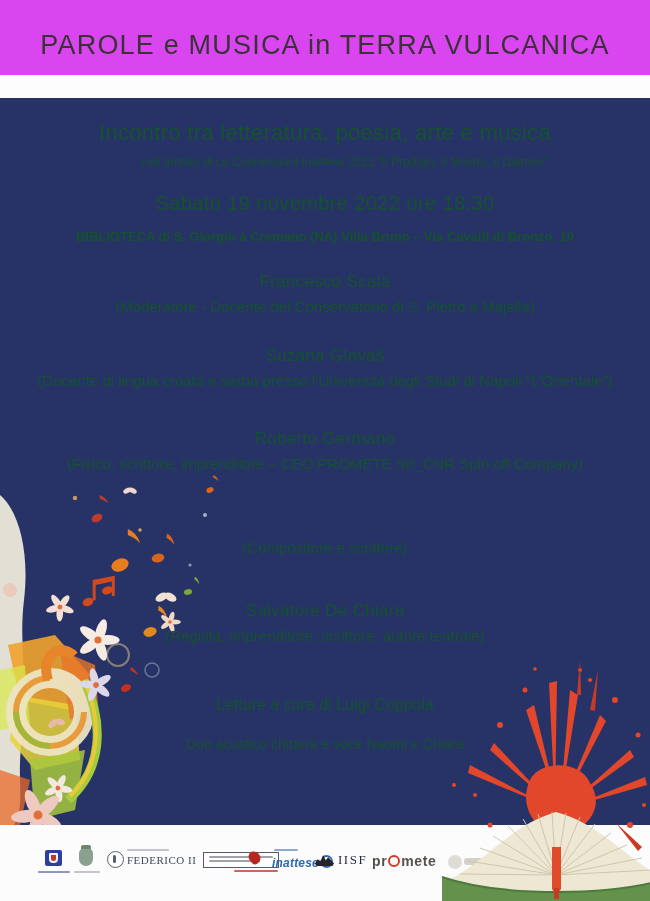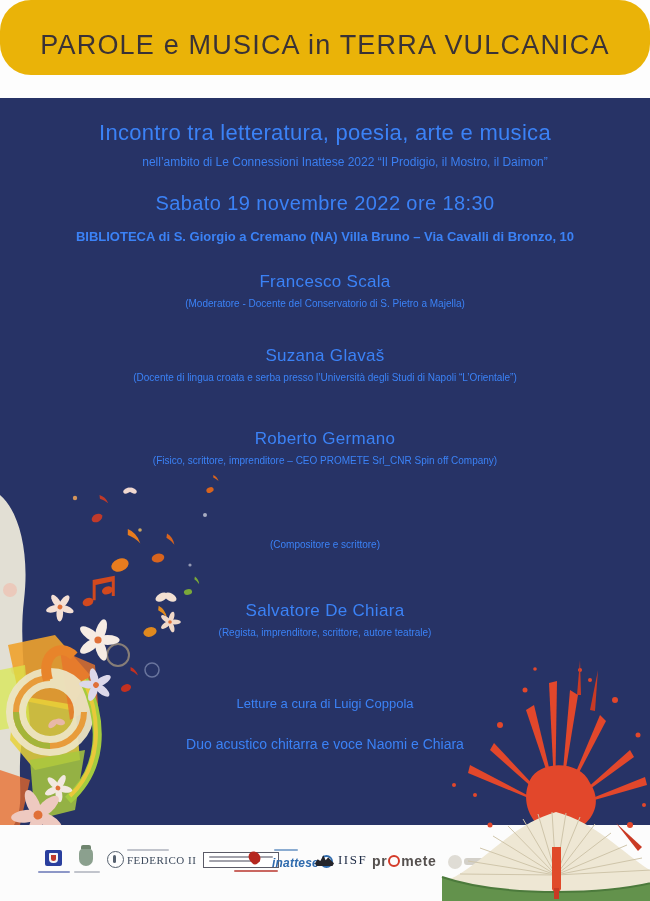--- a/index.html
+++ b/index.html
@@ -1,40 +1,40 @@
 <!DOCTYPE html>
 <html><head>
 <meta charset="utf-8">
 <style>
   html,body{margin:0;padding:0;background:#ffffff;}
   .poster{
     position:relative;width:650px;height:901px;overflow:hidden;
     background:#fdfdfd;font-family:"Liberation Sans",sans-serif;
   }
   
-  .top-band{position:absolute;left:0;top:0;width:650px;height:75px;background:#eab308;border-radius:31px;}
+  .top-band{position:absolute;left:0;top:0;width:650px;height:75px;background:#d946ef;}
   .main-title{
     position:absolute;left:0;right:0;top:30px;text-align:center;
     font-size:27px;letter-spacing:1.2px;color:#3a3236;font-weight:400;
   }
   
   .blue-panel{position:absolute;left:0;top:98px;width:650px;height:727px;background:#273366;}
-  .line{position:absolute;left:0;right:0;text-align:center;color:#3b82f6;}
+  .line{position:absolute;left:0;right:0;text-align:center;color:#14532d;}
   .subtitle{top:120px;font-size:22px;letter-spacing:.3px;}
   .context{top:155px;font-size:12px;opacity:.96;margin-left:40px;}
   .date{top:192px;font-size:20px;letter-spacing:.4px;}
   .venue{top:229px;font-size:13px;font-weight:bold;}
   .name{font-size:17px;letter-spacing:.3px;}
-  .role{font-size:10px;}
+  .role{font-size:15px;}
   .p1n{top:272px;} .p1r{top:298px;}
   .p2n{top:346px;} .p2r{top:372px;}
   .p3n{top:429px;} .p3r{top:455px;}
   .p4n{top:513px;} .p4r{top:539px;}
   .p5n{top:601px;} .p5r{top:627px;}
-  .credit1{top:696px;font-size:13px;}
+  .credit1{top:696px;font-size:16px;}
   .credit2{top:736px;font-size:14px;}
   
   .art-left{position:absolute;left:0;top:470px;pointer-events:none;}
   .art-book{position:absolute;left:430px;top:655px;pointer-events:none;z-index:3;}
   
   .logo-strip{position:absolute;left:0;top:825px;width:650px;height:76px;background:#fcfcfc;z-index:2;}
   .logo{position:absolute;}
   .tbar{position:absolute;height:2px;background:#9096a4;opacity:.55;border-radius:1px;}
   .campania-sq{width:17px;height:16px;background:#2a3f9e;border-radius:2px;position:relative;}
   .campania-sq:before{content:"";position:absolute;left:4px;top:3px;width:9px;height:10px;background:#f5f5f5;border-radius:1px 1px 4px 4px;}

